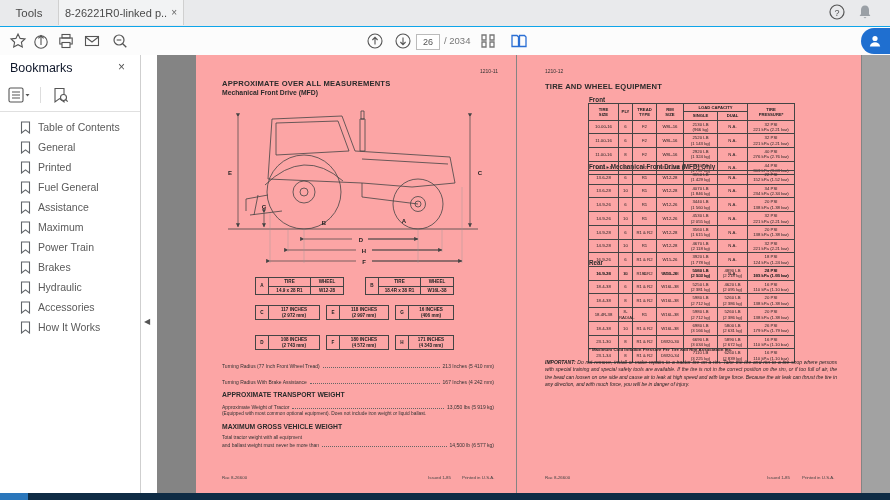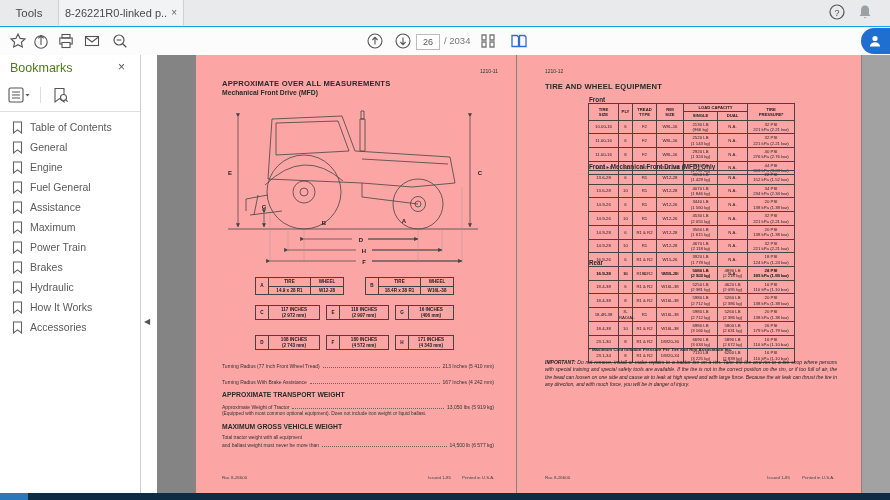--- a/index.html
+++ b/index.html
@@ -13,26 +13,26 @@
   .topbar-ic{position:absolute;top:3px;width:18px;height:18px;color:#555;}
   
   .toolbar{position:absolute;left:0;top:27px;width:890px;height:28px;background:#fcfcfc;border-bottom:1px solid #e2e2e2;}
   .tb-ic{position:absolute;top:5px;width:18px;height:18px;color:#555;cursor:pointer;}
   .pagebox{position:absolute;left:416px;top:7px;width:22px;height:14px;border:1px solid #bbb;background:#fff;font-size:9px;color:#555;text-align:center;font-family:"Liberation Sans",sans-serif;padding:0;}
   .pagetotal{position:absolute;left:444px;top:8px;font-size:9.5px;color:#777;}
   .account-btn{position:absolute;right:-12px;top:1px;width:34px;height:26px;border-radius:13px;background:#1f6fd0;color:#fff;display:flex;align-items:center;padding-left:7px;}
   
   .sidebar{position:absolute;left:0;top:55px;width:157px;height:438px;background:#fff;}
   .sb-border{position:absolute;left:140px;top:0;width:1px;height:438px;background:#cfcfcf;}
-  .sb-title{position:absolute;left:10px;top:6px;font-size:12.5px;color:#4d7c0f;}
+  .sb-title{position:absolute;left:10px;top:6px;font-size:12.5px;color:#0f172a;}
   .sb-close{position:absolute;left:118px;top:5px;font-size:12px;color:#555;cursor:pointer;}
   .sb-icons{position:absolute;left:8px;top:30px;height:20px;display:flex;align-items:center;gap:10px;color:#555;}
   .sb-sep{width:1px;height:16px;background:#ddd;}
   .sb-hr{position:absolute;left:0;top:56px;width:140px;height:1px;background:#e0e0e0;}
-  .bm-list{position:absolute;left:0;top:62px;width:140px;}
+  .bm-list{position:absolute;left:8px;top:62px;width:140px;}
   .bm-item{display:flex;align-items:center;height:20px;padding-left:12px;gap:7px;cursor:pointer;}
   .bm-item svg{flex:0 0 auto;color:#5f6368;}
   .bm-item span{font-size:10.5px;color:#5a5a5a;white-space:nowrap;}
   .collapse-handle{position:absolute;left:144px;top:262px;font-size:8px;color:#555;cursor:pointer;}
   
   .docarea{position:absolute;left:157px;top:55px;width:733px;height:438px;background:#848484;}
   .scrollbar{position:absolute;right:0;top:0;width:28px;height:438px;background:#a2a2a2;}
   .page{position:absolute;top:0;height:438px;background:#fca5a5;color:#2b2b2b;}
   .page-left{left:39px;width:320px;}
   .page-right{left:360px;width:344px;}
@@ -181,21 +181,21 @@
         <div class="bm-item">
           <svg width="11" height="13" viewBox="0 0 11 13">
             <path d="M1.5 1h8v11l-4-3.1-4 3.1Z" fill="none" stroke="currentColor" stroke-width="1.1"></path>
           </svg>
           <span>General</span>
         </div>
         <div class="bm-item">
           <svg width="11" height="13" viewBox="0 0 11 13">
             <path d="M1.5 1h8v11l-4-3.1-4 3.1Z" fill="none" stroke="currentColor" stroke-width="1.1"></path>
           </svg>
-          <span>Engine</span>
+          <span>Printed</span>
         </div>
         <div class="bm-item">
           <svg width="11" height="13" viewBox="0 0 11 13">
             <path d="M1.5 1h8v11l-4-3.1-4 3.1Z" fill="none" stroke="currentColor" stroke-width="1.1"></path>
           </svg>
           <span>Fuel General</span>
         </div>
         <div class="bm-item">
           <svg width="11" height="13" viewBox="0 0 11 13">
             <path d="M1.5 1h8v11l-4-3.1-4 3.1Z" fill="none" stroke="currentColor" stroke-width="1.1"></path>
@@ -223,27 +223,27 @@
         <div class="bm-item">
           <svg width="11" height="13" viewBox="0 0 11 13">
             <path d="M1.5 1h8v11l-4-3.1-4 3.1Z" fill="none" stroke="currentColor" stroke-width="1.1"></path>
           </svg>
           <span>Hydraulic</span>
         </div>
         <div class="bm-item">
           <svg width="11" height="13" viewBox="0 0 11 13">
             <path d="M1.5 1h8v11l-4-3.1-4 3.1Z" fill="none" stroke="currentColor" stroke-width="1.1"></path>
           </svg>
+          <span>Accessories</span>
+        </div>
+        <div class="bm-item">
+          <svg width="11" height="13" viewBox="0 0 11 13">
+            <path d="M1.5 1h8v11l-4-3.1-4 3.1Z" fill="none" stroke="currentColor" stroke-width="1.1"></path>
+          </svg>
           <span>How It Works</span>
-        </div>
-        <div class="bm-item">
-          <svg width="11" height="13" viewBox="0 0 11 13">
-            <path d="M1.5 1h8v11l-4-3.1-4 3.1Z" fill="none" stroke="currentColor" stroke-width="1.1"></path>
-          </svg>
-          <span>Accessories</span>
         </div>
       </div>
     <div class="sb-border"></div>
     <div class="collapse-handle">◀</div>
   </div>
 
   <div class="docarea">
 
     <div class="page page-left">
       <div class="pageno" style="right:18px;top:13px">1210-11</div>

